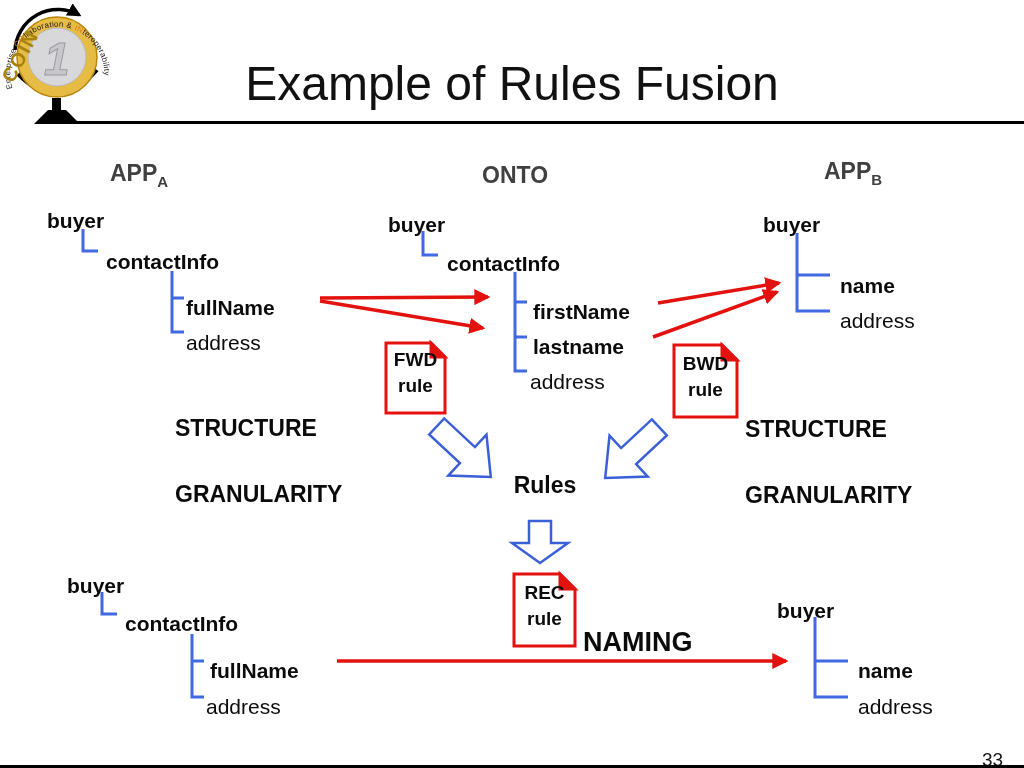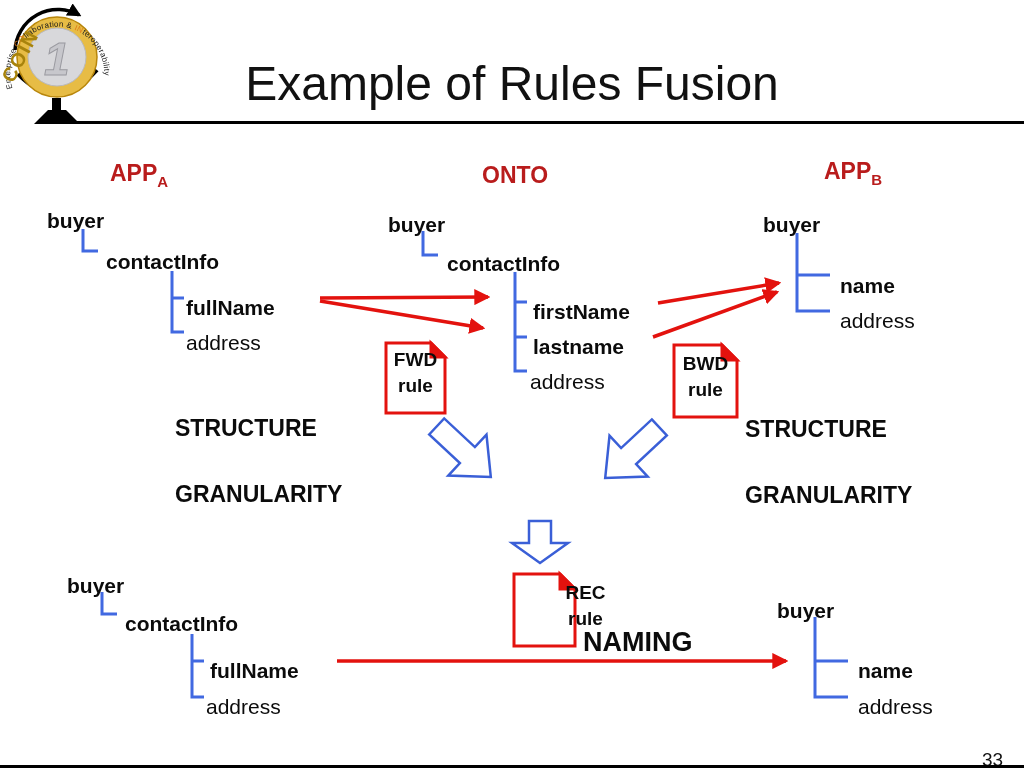--- a/index.html
+++ b/index.html
@@ -1,20 +1,20 @@
 <!DOCTYPE html>
 <html><head>
 <meta charset="utf-8">
 <style>
   html,body{margin:0;padding:0;background:#fff;}
   .slide{position:relative;width:1024px;height:768px;background:#ffffff;
          font-family:"Liberation Sans",sans-serif;overflow:hidden;}
   .t{position:absolute;white-space:nowrap;color:#0b0b0b;margin-top:10px;}
   .title{left:0;right:0;top:46px;text-align:center;font-size:48px;color:#111;}
-  .hdr{font-size:23px;font-weight:bold;color:#b91c1c;}
+  .hdr{font-size:23px;font-weight:bold;color:#404040;}
   .hdr sub{font-size:15px;}
   .tree{font-size:21px;font-weight:bold;line-height:23px;}
   .reg{font-weight:normal;}
   .sg{font-size:23px;font-weight:bold;line-height:33px;white-space:pre-line;}
   .ru{font-size:23px;font-weight:bold;line-height:30px;text-align:center;}
   .naming{font-size:27px;font-weight:bold;}
   .rule-label{position:absolute;text-align:center;font-size:19px;font-weight:bold;
               line-height:26px;color:#0b0b0b;}
   .pagenum{font-size:19px;color:#111;}
   .hline{position:absolute;background:#000;}
@@ -110,34 +110,35 @@
   <div class="t tree reg" style="left:840px;top:299px;">address</div>
 
   <div class="rule-label" style="left:386px;top:347px;width:59px;">
     <div>FWD</div>
     <div>rule</div>
   </div>
   <div class="rule-label" style="left:674px;top:351px;width:63px;">
     <div>BWD</div>
     <div>rule</div>
   </div>
-  <div class="rule-label" style="left:514px;top:580px;width:61px;padding-left:41px;">
+  <div class="rule-label" style="left:514px;top:580px;width:61px;">
     <div>REC</div>
     <div>rule</div>
   </div>
 
   <div class="t sg" style="left:175px;top:369px;">
     <div>STRUCTURE</div>
     <div>GRANULARITY</div>
   </div>
   <div class="t sg" style="left:745px;top:370px;">
     <div>STRUCTURE</div>
     <div>GRANULARITY</div>
   </div>
   <div class="t ru" style="left:445px;top:460px;width:200px;">
+    <div>Rules</div>
   </div>
   <div class="t naming" style="left:583px;top:617px;">NAMING</div>
 
   <div class="t tree" style="left:67px;top:564px;">buyer</div>
   <div class="t tree" style="left:125px;top:602px;">contactInfo</div>
   <div class="t tree" style="left:210px;top:649px;">fullName</div>
   <div class="t tree reg" style="left:206px;top:685px;">address</div>
 
   <div class="t tree" style="left:777px;top:589px;">buyer</div>
   <div class="t tree" style="left:858px;top:649px;">name</div>

